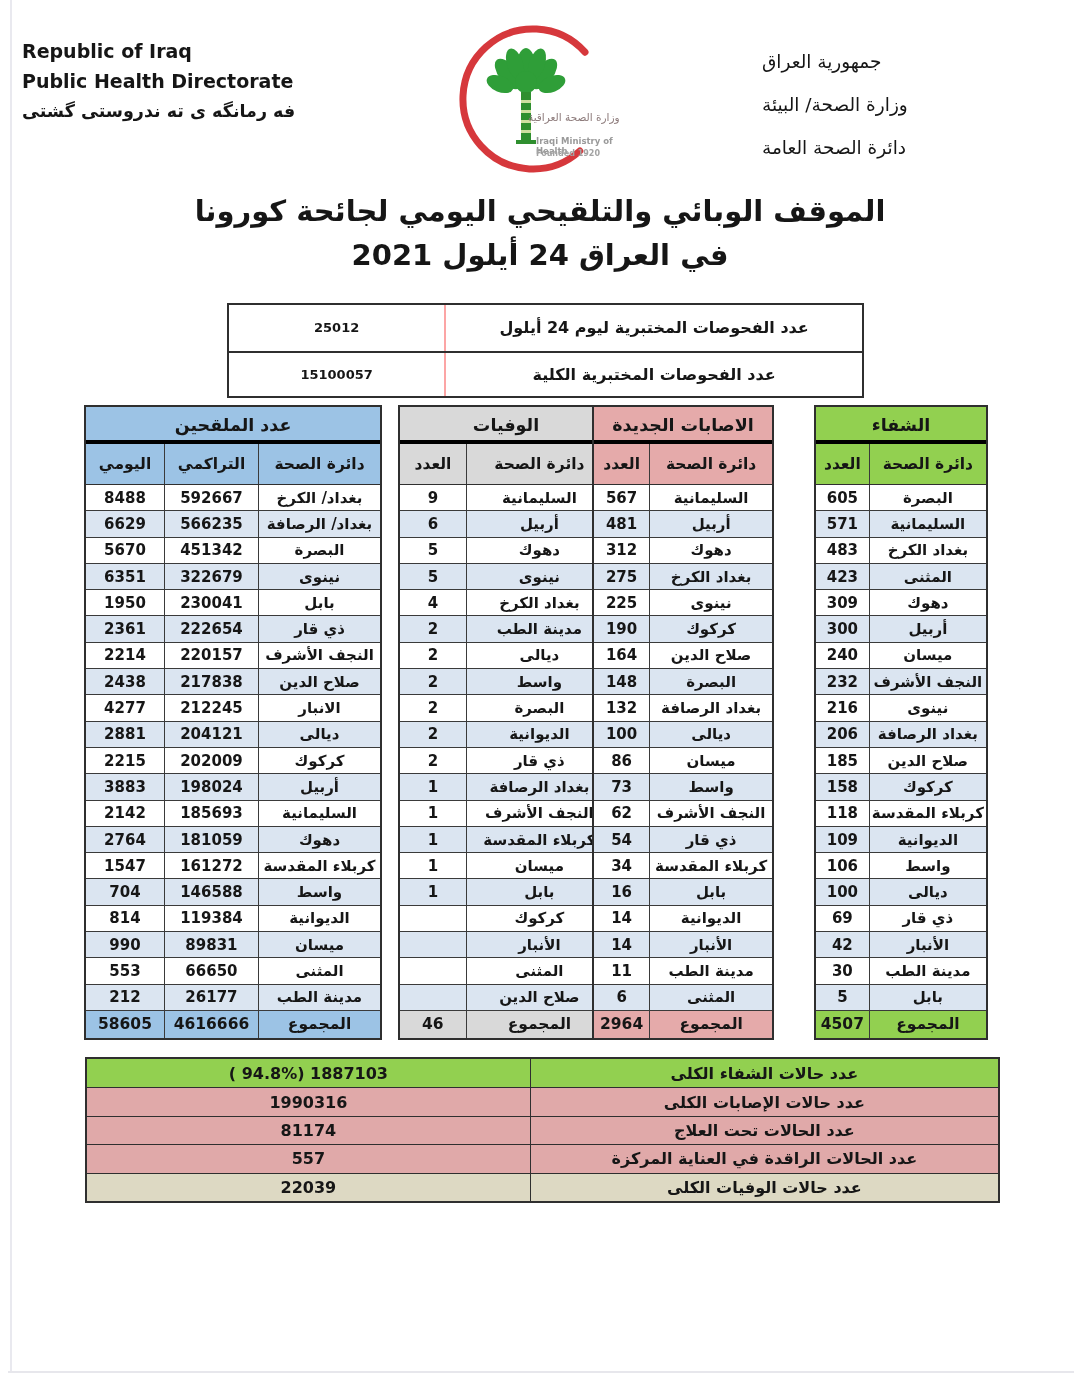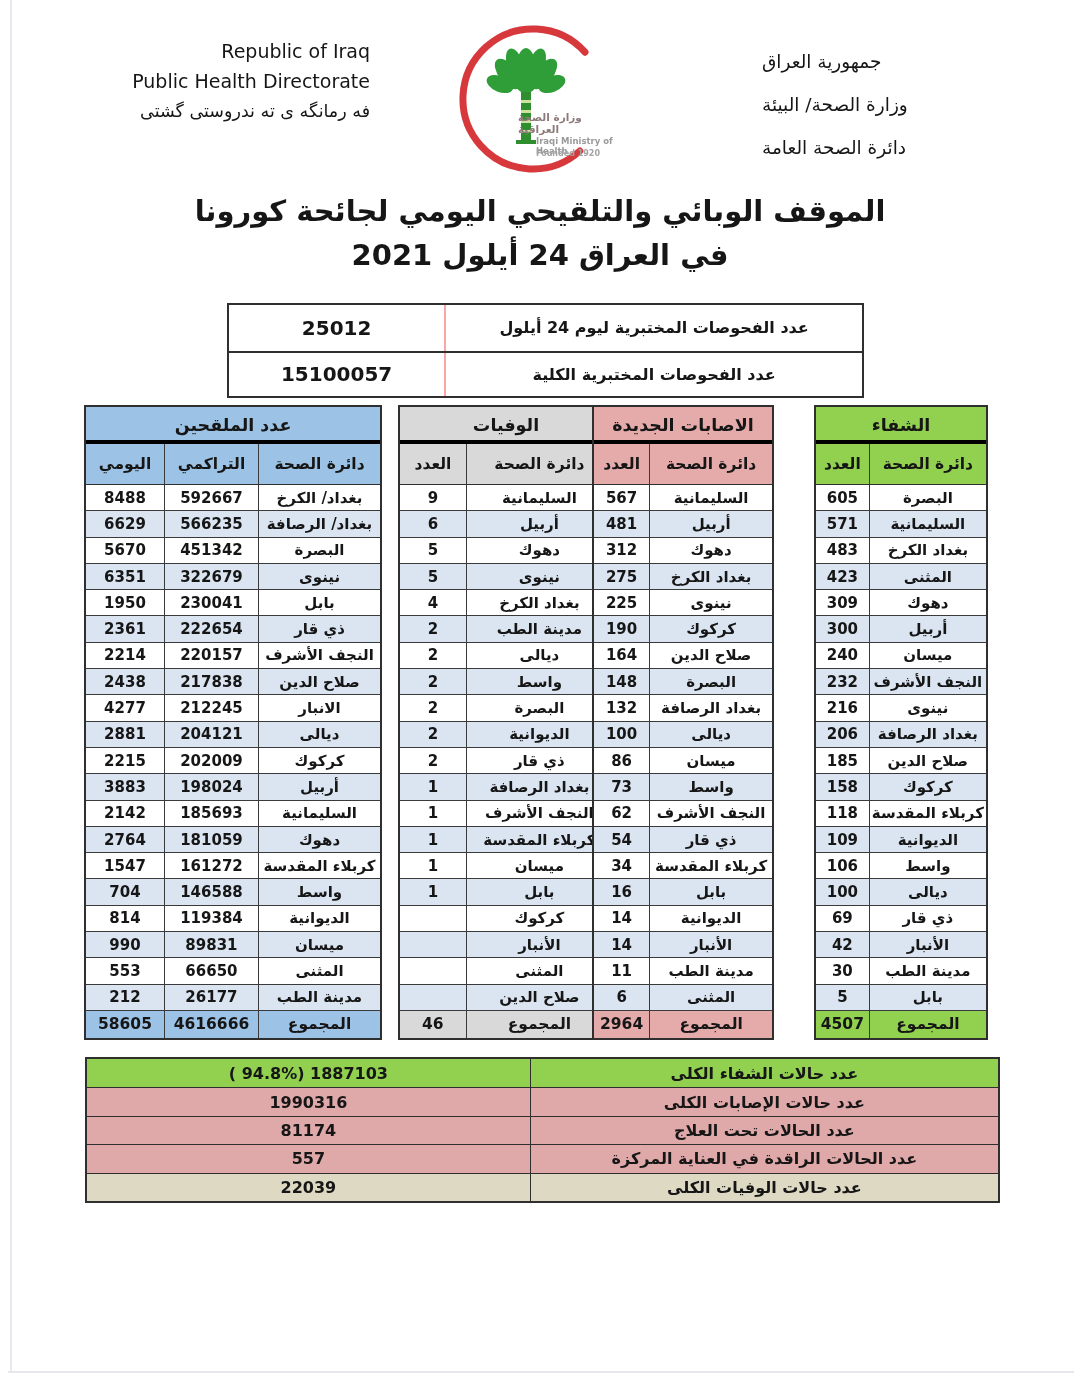--- a/index.html
+++ b/index.html
@@ -10,52 +10,52 @@
   }
   .page * { box-sizing:border-box; }
 
   
   .edge-left  { position:absolute; left:10px; top:0; width:2px; height:1372px; background:#e9e9ef; }
   .edge-bottom{ position:absolute; left:8px; bottom:5px; width:1066px; height:2px; background:#e7e7ec; }
 
   
   .hdr-left {
     position:absolute; left:22px; top:36px; width:348px;
-    text-align:right; font-weight:normal;
+    text-align:left; font-weight:bold;
   }
   .hdr-left .en { font-size:19px; line-height:30px; }
   .hdr-left .ku { font-size:17.5px; line-height:31px; direction:rtl; }
   .hdr-right {
     position:absolute; left:762px; top:40px; width:236px;
     text-align:left; font-weight:normal; font-size:18.5px; line-height:43px; direction:rtl;
   }
   .logo { position:absolute; left:448px; top:12px; width:192px; height:172px; }
   .logo svg { position:absolute; left:0; top:0; }
-  .logo .l-ar { position:absolute; left:70px; top:99px;  width:104px; text-align:left; direction:rtl;
-                font-size:10.5px; font-weight:bold; color:#8d7b7b; }
+  .logo .l-ar { position:absolute; left:80px; top:99px;  width:104px; text-align:left; direction:rtl;
+                font-size:10.5px; font-weight:normal; color:#8d7b7b; }
   .logo .l-en { position:absolute; left:88px; top:124px; width:104px; font-size:8.5px; font-weight:bold; color:#9a9a9a; }
   .logo .l-fd { position:absolute; left:88px; top:137px; width:104px; font-size:8px;  font-weight:bold; color:#a3a3a3; }
 
   
   .main-title {
     position:absolute; top:189px; left:0; width:100%;
     text-align:center; font-weight:bold; font-size:29px; line-height:44px; direction:rtl;
   }
 
   
   .tests {
     position:absolute; left:227px; top:303px; width:637px;
     border:2px solid #2f2f2f; direction:rtl; font-weight:bold;
   }
   .tests .t-row { display:flex; height:45.5px; align-items:stretch; }
   .tests .t-row + .t-row { border-top:2px solid #2f2f2f; }
   .tests .t-label { width:66%; display:flex; align-items:center; justify-content:center;
                     font-size:16px; border-left:2px solid #fca5a5; }
   .tests .t-value { width:34%; display:flex; align-items:center; justify-content:center;
-                    font-size:20px; direction:ltr; }
+                    font-size:13px; direction:ltr; }
 
   
   .stat {
     position:absolute; top:405px; border:2px solid #2f2f2f;
     direction:rtl; font-weight:bold; text-align:center;
   }
   .stat .t-title { height:37px; line-height:37px; font-size:17.5px; border-bottom:4px solid #000000; }
   .stat .t-cols, .stat .row, .stat .t-total { display:flex; align-items:center; }
   .stat .t-cols  { height:41px; border-bottom:1px solid #2f2f2f; font-size:15.5px; }
   .stat .row     { height:26.3px; border-bottom:1px solid #3a3a3a; font-size:15px; background:#ffffff; }

